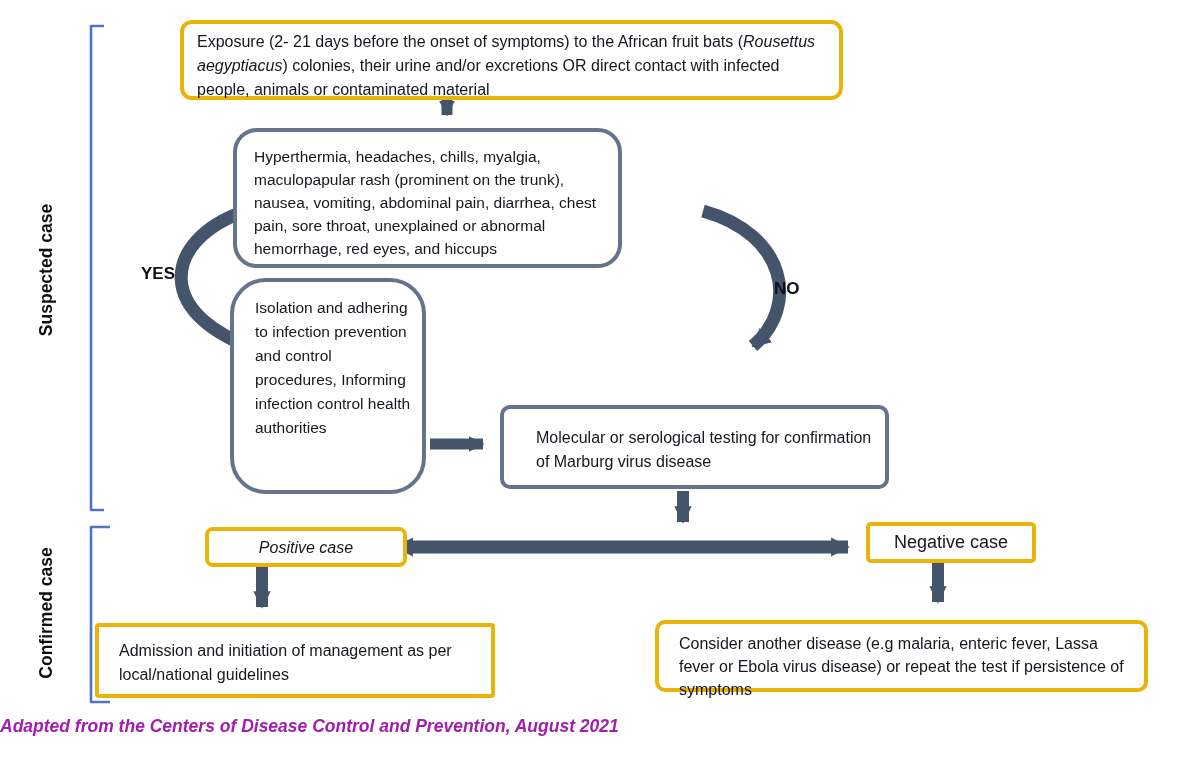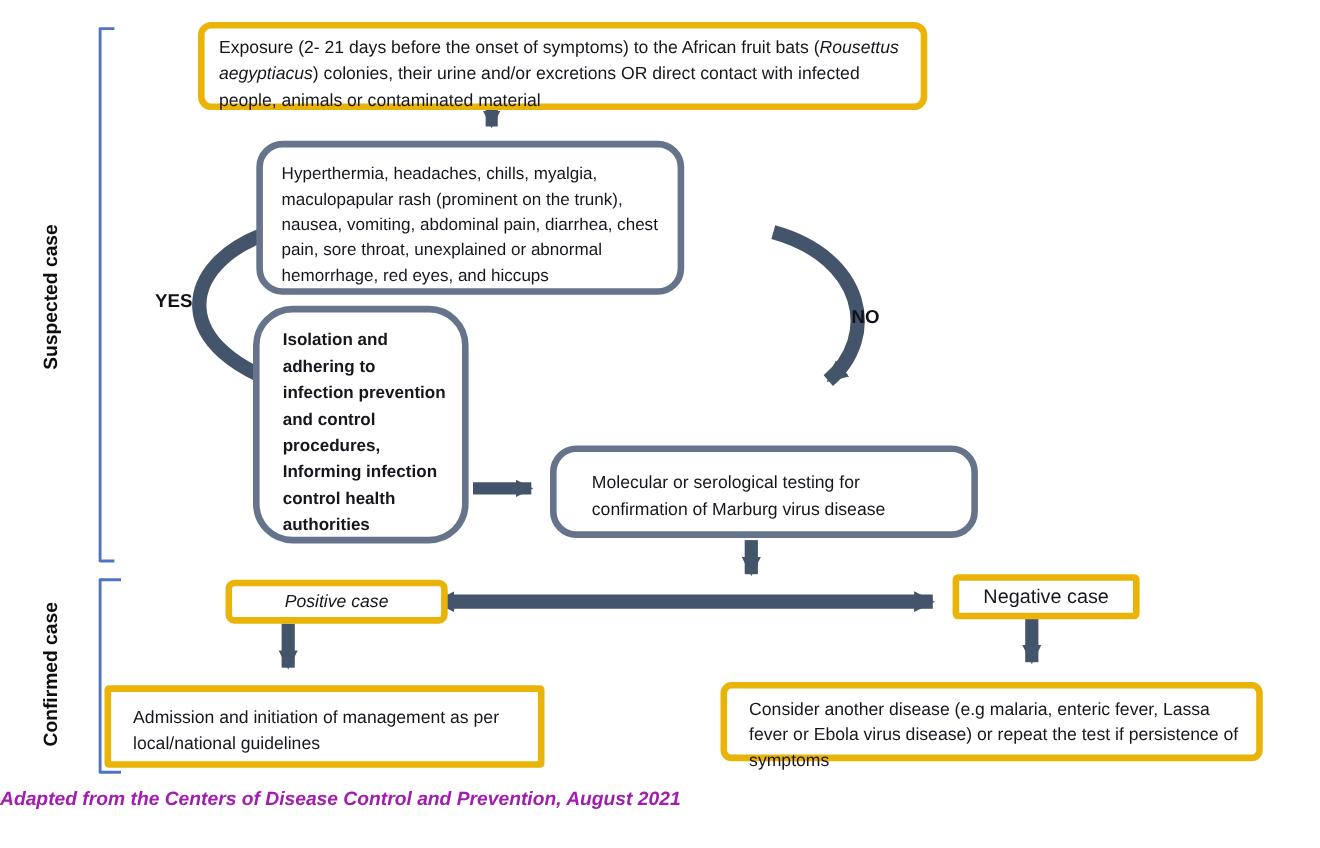--- a/index.html
+++ b/index.html
@@ -9,34 +9,34 @@
     background:#ffffff;
     font-family:"Liberation Sans", sans-serif;
     color:#16161e;
     overflow:hidden;
   }
   svg.layer{position:absolute;left:0;top:0;width:1200px;height:771px;}
   .node{
     position:absolute;
     box-sizing:border-box;
     background:#ffffff;
-    border:6px solid #eab308;
+    border:4px solid #eab308;
     color:#16161e;
     line-height:23px;
     font-size:15.5px;
   }
   #exposure-box{left:180px;top:20px;width:663px;height:80px;border-radius:12px;
     padding:6px 10px 6px 13px;font-size:16px;line-height:24px;}
   #symptoms-box{left:233px;top:128px;width:389px;height:140px;border-radius:24px;
     padding:13px 14px 6px 17px;line-height:23px;border-color:#65748a;}
   #isolation-box{left:230px;top:278px;width:196px;height:216px;border-radius:36px;
-    padding:14px 10px 6px 21px;line-height:24px;border-color:#65748a;font-weight:bold;}
+    padding:14px 10px 6px 21px;line-height:24px;border-color:#65748a;}
   #lowrisk-box{left:530px;top:317px;width:191px;height:63px;border-radius:8px;
     padding:8px 8px 4px 11px;font-size:16px;}
-  #testing-box{left:500px;top:405px;width:389px;height:84px;border-radius:24px;
+  #testing-box{left:500px;top:405px;width:389px;height:84px;border-radius:10px;
     padding:17px 10px 6px 32px;font-size:16px;line-height:24px;border-color:#65748a;}
   #positive-box{left:205px;top:527px;width:202px;height:40px;border-radius:8px;
     font-size:16px;display:flex;align-items:center;justify-content:center;font-style:italic;}
   #negative-box{left:866px;top:522px;width:170px;height:41px;border-radius:5px;
     font-size:18px;display:flex;align-items:center;justify-content:center;}
   #admission-box{left:95px;top:623px;width:400px;height:75px;border-radius:4px;
     padding:12px 10px 6px 20px;font-size:16px;line-height:24px;}
   #consider-box{left:655px;top:620px;width:493px;height:72px;border-radius:10px;
     padding:8px 10px 4px 20px;font-size:16px;line-height:23px;}
   .edge-label{

